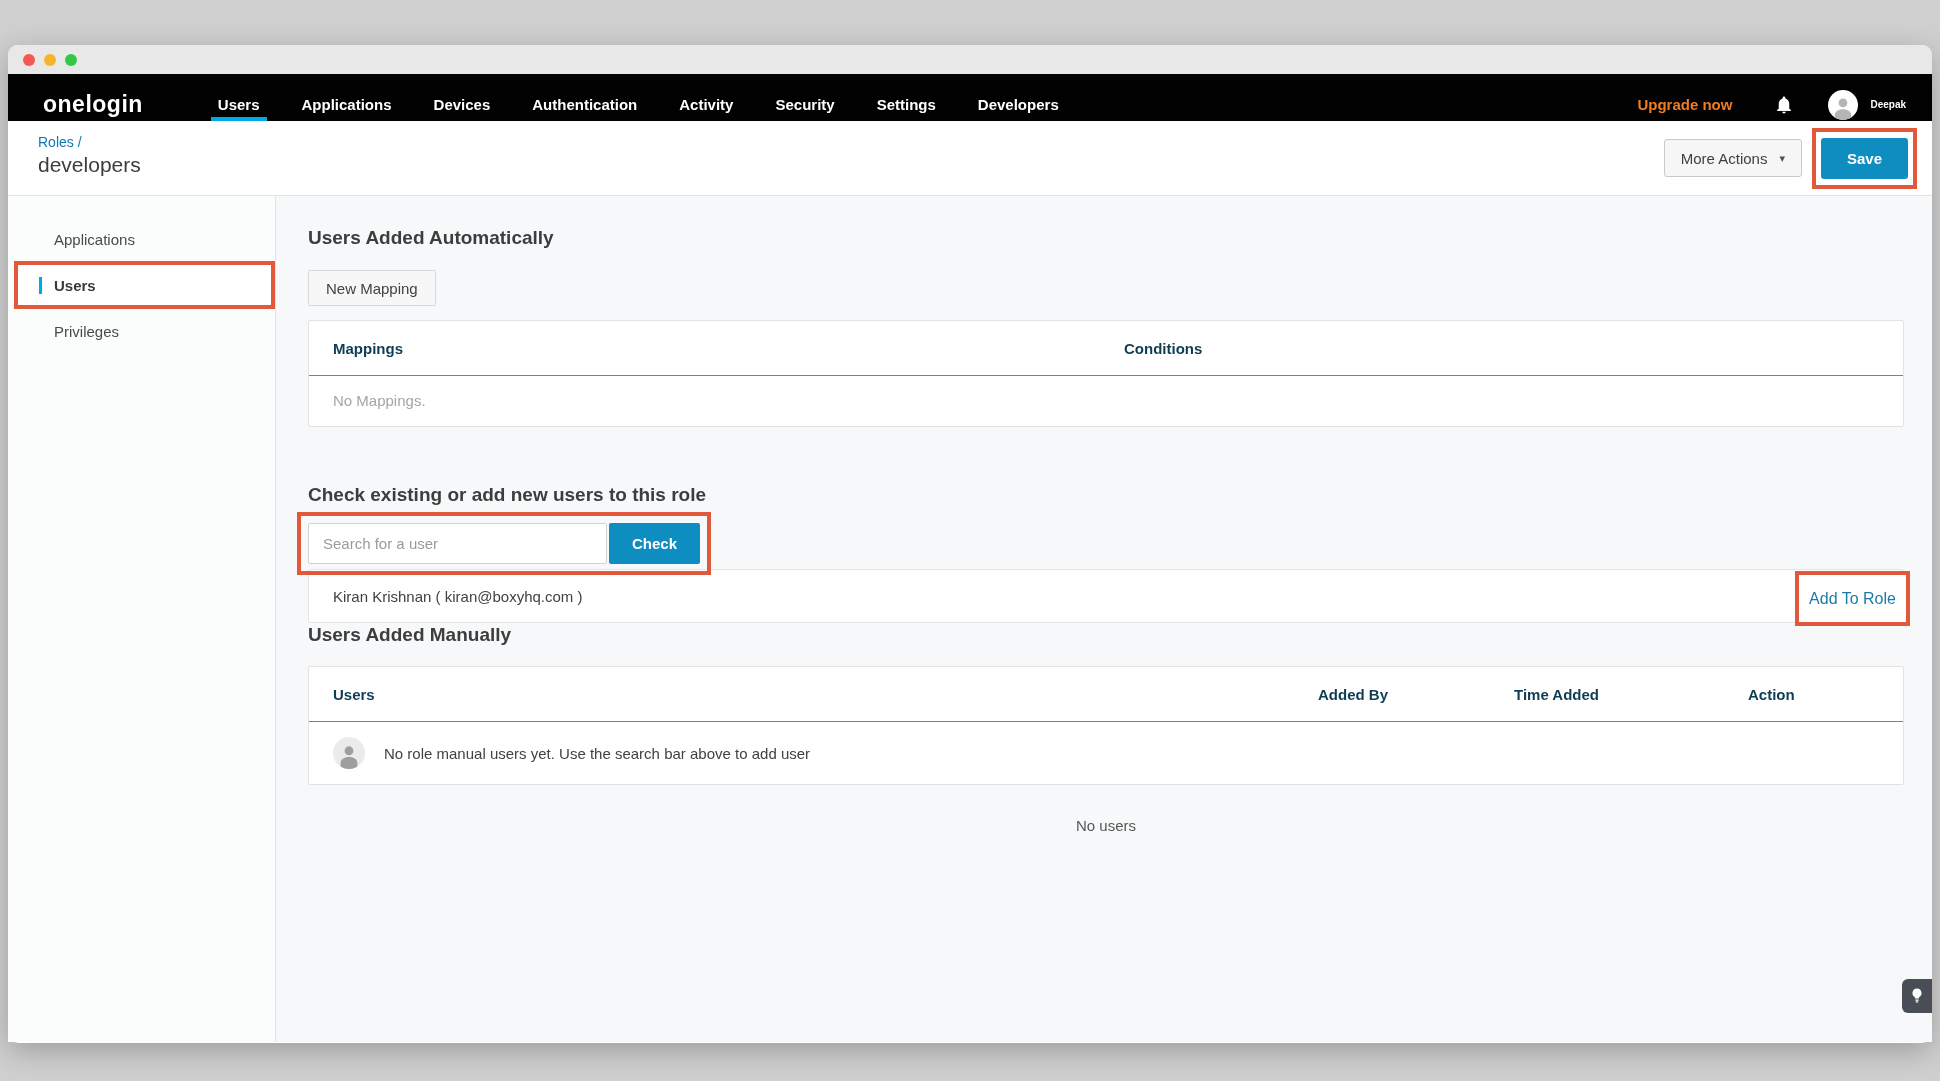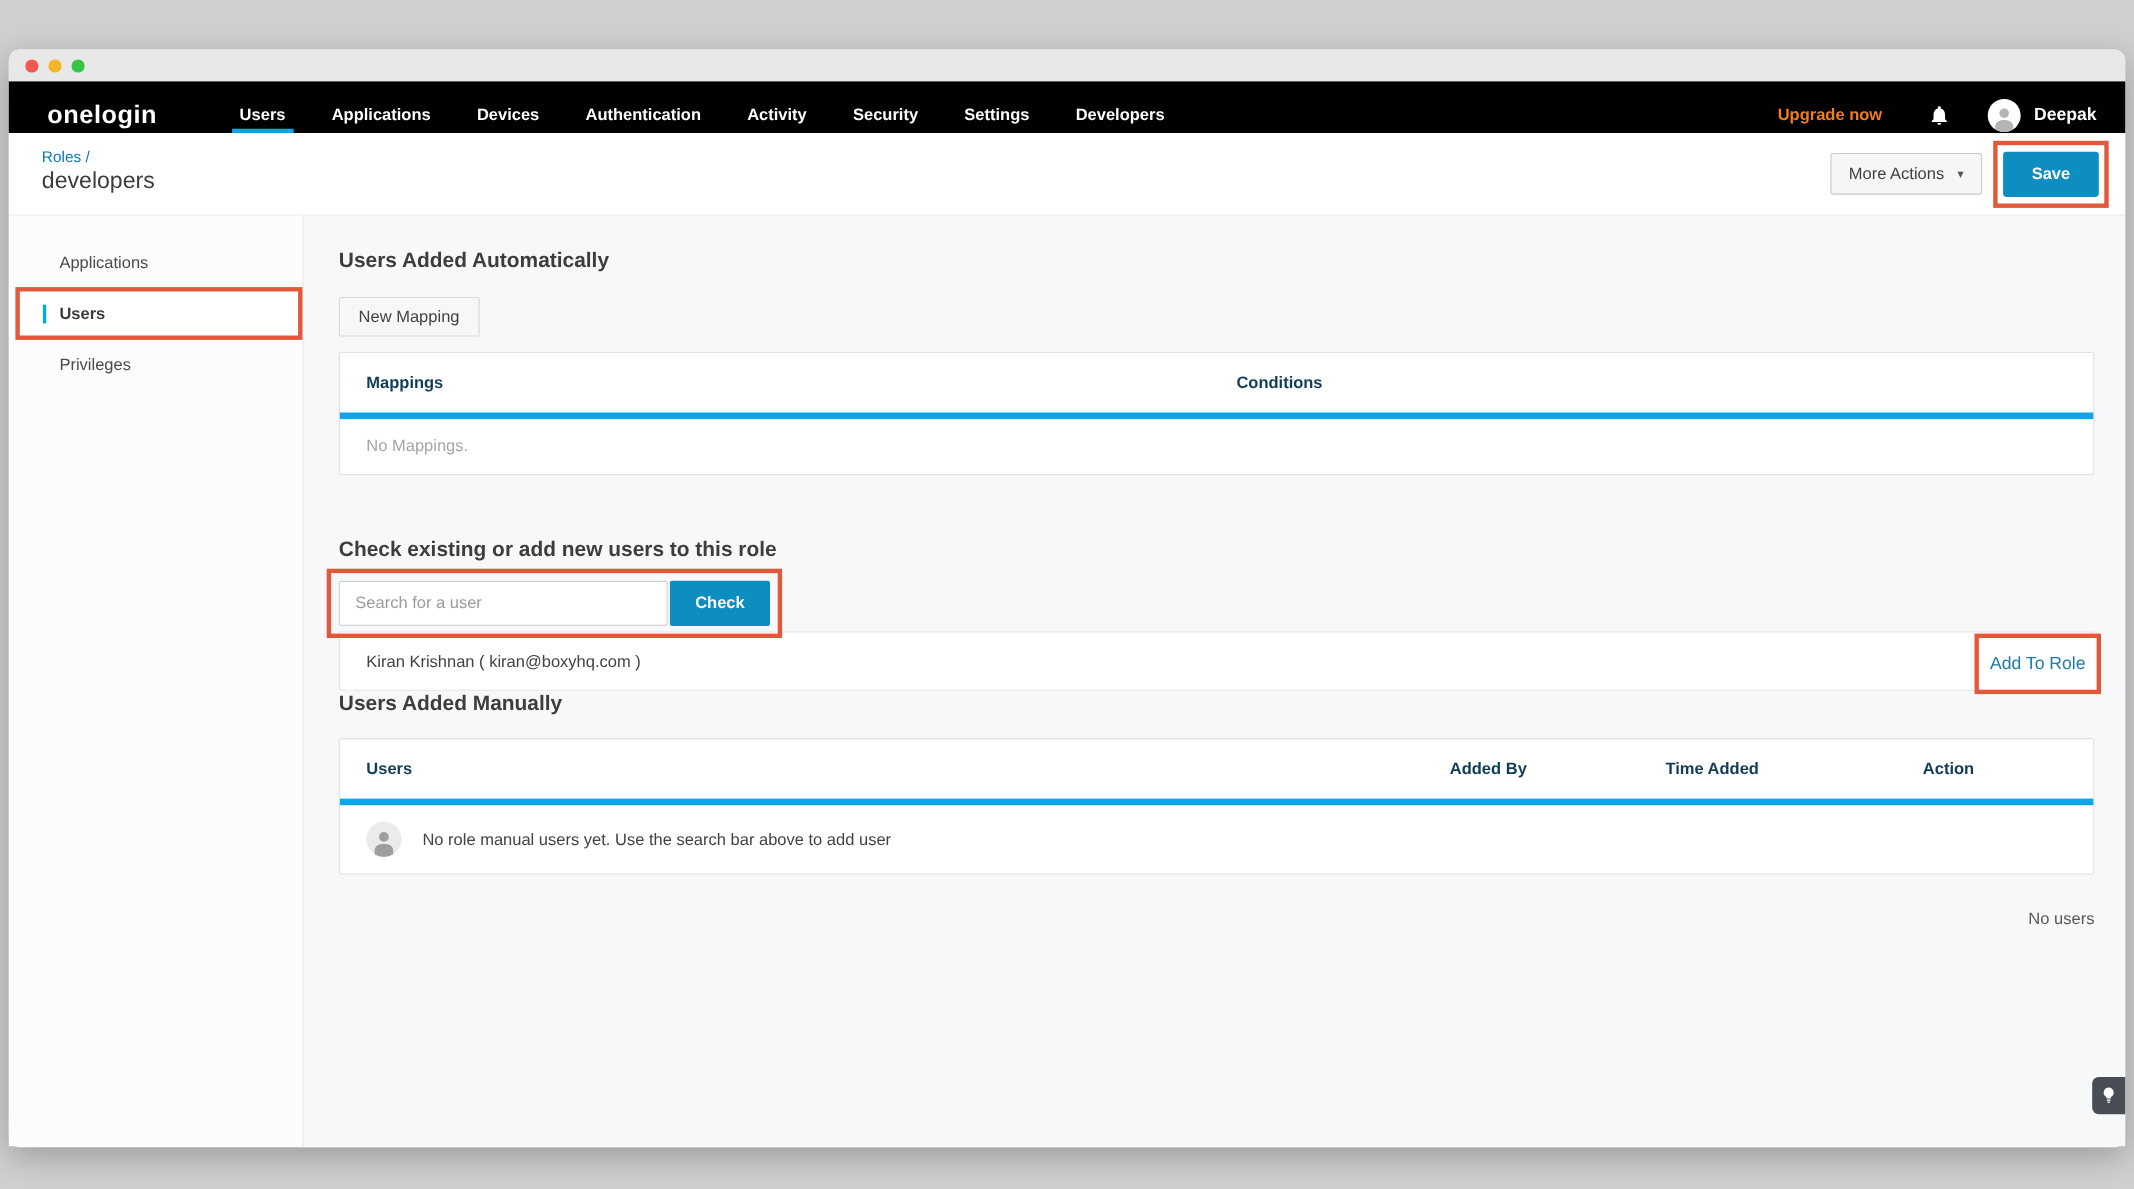--- a/index.html
+++ b/index.html
@@ -38,21 +38,21 @@
   .nav-item.active::after {
     content:""; position:absolute; left:14px; right:14px; bottom:0; height:4px; background:#00a9e5;
   }
   .nav-spacer { flex:1; }
   .upgrade { color:#f07c23; font-size:15px; font-weight:700; margin-right:42px; cursor:pointer; }
   .bell { margin-right:34px; display:flex; cursor:pointer; }
   .nav-avatar {
     width:30px; height:30px; border-radius:50%; background:#fff; overflow:hidden;
     display:flex; align-items:flex-end; justify-content:center; margin-right:12px; cursor:pointer;
   }
-  .username { font-size:16px; font-weight:700; }
+  .username { font-size:10px; font-weight:700; }
   
   .page-header { height:74px; background:#fff; position:relative; }
   .crumbs { position:absolute; left:30px; top:13px; font-size:14px; color:#0b79b5; cursor:pointer; }
   .page-title { position:absolute; left:30px; top:32px; font-size:21px; color:#3c3c3c; }
   .header-actions { position:absolute; right:15px; top:0; height:100%; display:flex; align-items:center; }
   .more-actions {
     height:38px; padding:0 16px; background:#f6f6f6; border:1px solid #c9c9c9; border-radius:3px;
     font-size:15px; color:#3f3f3f; display:flex; align-items:center; gap:12px; cursor:pointer; margin-right:10px;
     font-family:inherit;
   }
@@ -84,21 +84,21 @@
   h2.section-title { font-size:19px; font-weight:700; color:#3d3d3d; line-height:23px; }
   .mt-check { margin-top:56px; }
   .mt-manual { }
   .new-mapping-btn {
     margin-top:21px; height:36px; padding:0 17px; background:#f6f7f6;
     border:1px solid #d8d8d8; border-radius:2px; font-size:15px; color:#424242;
     cursor:pointer; font-family:inherit;
   }
   .card { background:#fff; border:1px solid #e2e2e2; border-radius:2px; }
   .table1 { margin-top:14px; }
-  .thead { display:flex; padding:19px 24px 18px 24px; border-bottom:6px solid #0ea5e9; }
+  .thead { display:flex; padding:19px 24px 18px 24px; border-bottom:1px solid #0ea5e9; }
   .th { font-size:15px; font-weight:700; color:#0e3d55; }
   .t1-col1 { width:791px; }
   .t1-col2 { flex:1; }
   .t-empty { padding:16px 24px 17px 24px; font-size:15px; color:#a5a5a5; }
   
   .annot-search {
     display:inline-flex; margin-top:6px; margin-left:-11px; padding:7px;
     position:relative; z-index:2; margin-bottom:-6px; background:transparent;justify-content:space-between;
   }
   .search-input {
@@ -125,21 +125,21 @@
   .t2-col1 { width:985px; }
   .t2-col2 { width:196px; }
   .t2-col3 { width:234px; }
   .t2-col4 { flex:1; }
   .t2-row { display:flex; align-items:center; padding:15px 24px; }
   .row-avatar {
     width:32px; height:32px; border-radius:50%; background:#ebebeb; overflow:hidden;
     display:flex; align-items:flex-end; justify-content:center; margin-right:19px; flex-shrink:0;
   }
   .t2-msg { font-size:15px; color:#424242; }
-  .no-users { margin-top:32px; text-align:right; font-size:15px; color:#575757; }
+  .no-users { margin-top:32px; text-align:center; font-size:15px; color:#575757; }
   
   .bulb-tab {
     position:absolute; right:0; top:934px; width:30px; height:34px;
     background:#494d55; border-radius:6px 0 0 6px;
     display:flex; align-items:center; justify-content:center; cursor:pointer; z-index:5;
   }
 </style>
 </head>
 <body>
 

